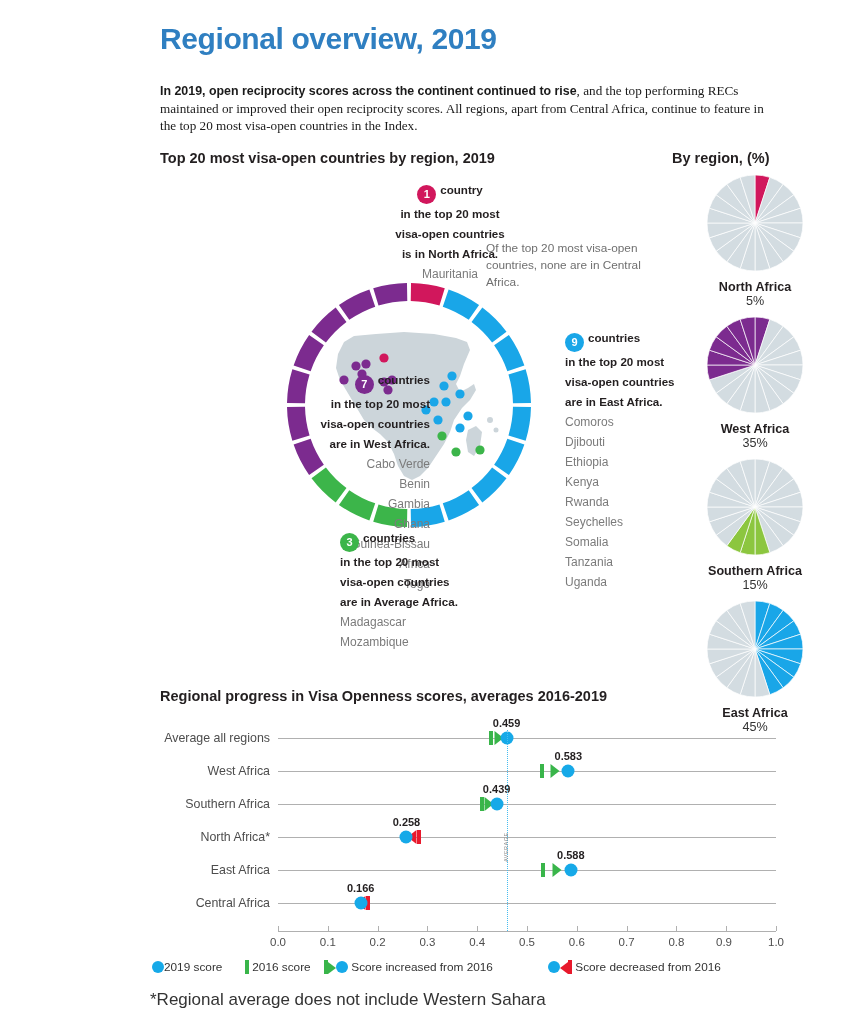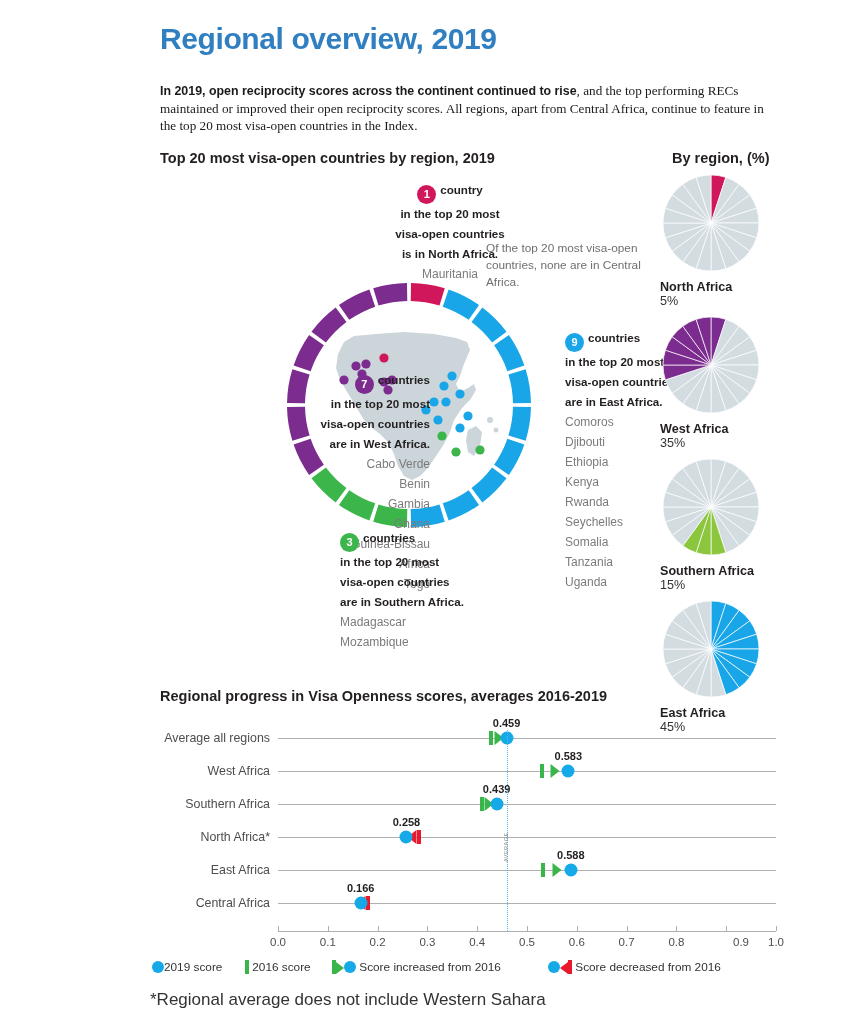--- a/index.html
+++ b/index.html
@@ -55,21 +55,21 @@
 
   #callout-north { left:180px; top:10px; width:240px; text-align:center; }
   #callout-west  { left:30px;  top:200px; width:250px; text-align:right; }
   #callout-south { left:190px; top:358px; width:260px; text-align:left; }
   #callout-east  { left:376px; top:158px; width:200px; text-align:left;margin-left:39px; }
   #note-central  { left:336px; top:70px; width:180px; color:#6f6f6f;
                    font-size:11.8px; line-height:17px; }
 
   
   #pies { position:absolute; left:660px; top:172px; width:190px; }
-  .pie-item { width:190px; margin-bottom:6px; }
+  .pie-item { width:190px; text-align:center; margin-bottom:6px; }
   .pie-name { font-size:12.6px; font-weight:bold; margin-top:2px; }
   .pie-val  { font-size:12.6px; color:#333; margin-top:0px; }
 
   
   #plot { position:absolute; left:150px; top:708px; width:650px; height:250px; }
 
   .row-label {
     position:absolute; right:0; width:150px; text-align:right;
     font-size:12.4px; color:#4d4d4d; transform:translateY(-50%);
   }
@@ -236,21 +236,21 @@
         <div>Guinea-Bissau</div>
         <div>Africa</div>
         <div>Togo</div>
       </div>
   </div>
 
   <div class="callout" id="callout-south">
     <div><span class="badge south">3</span><span class="bold">countries</span></div>
     <div class="bold">in the top 20 most</div>
     <div class="bold">visa-open countries</div>
-    <div class="bold">are in Southern Africa.</div>
+    <div class="bold">are in Average Africa.</div>
     <div class="list">
         <div>Madagascar</div>
         <div>Mozambique</div>
       </div>
   </div>
 
   <div class="callout" id="callout-east">
     <div><span class="badge east">9</span><span class="bold">countries</span></div>
     <div class="bold">in the top 20 most</div>
     <div class="bold">visa-open countries</div>
@@ -417,33 +417,33 @@
       <div class="tick-lbl" style="left: 327.2px; top: 228px;">0.4</div>
       <div class="tick" style="left: 377px; top: 218px;"></div>
       <div class="tick-lbl" style="left: 377px; top: 228px;">0.5</div>
       <div class="tick" style="left: 426.8px; top: 218px;"></div>
       <div class="tick-lbl" style="left: 426.8px; top: 228px;">0.6</div>
       <div class="tick" style="left: 476.6px; top: 218px;"></div>
       <div class="tick-lbl" style="left: 476.6px; top: 228px;">0.7</div>
       <div class="tick" style="left: 526.4px; top: 218px;"></div>
       <div class="tick-lbl" style="left: 526.4px; top: 228px;">0.8</div>
       <div class="tick" style="left: 576.2px; top: 218px;"></div>
-      <div class="tick-lbl" style="left: 591px; top: 228px;">0.9</div>
+      <div class="tick-lbl" style="left: 574px; top: 228px;">0.9</div>
       <div class="tick" style="left: 626px; top: 218px;"></div>
       <div class="tick-lbl" style="left: 626px; top: 228px;">1.0</div>
     </div>
 
   <div id="legend">
     <div class="leg-item" style="left:2px; top:0px;">
       <span class="leg-dot"></span><span>2019 score</span>
     </div>
     <div class="leg-item" style="left:95px; top:0px;">
       <span class="leg-bar"></span>&nbsp;<span>2016 score</span>
     </div>
-    <div class="leg-item" style="left:182px; top:0px;text-align:center;">
+    <div class="leg-item" style="left:174px; top:0px;text-align:center;">
       <span class="leg-bar"></span><span class="leg-arrow-up"></span><span class="leg-dot"></span>&nbsp;<span>Score increased from 2016</span>
     </div>
     <div class="leg-item" style="left:398px; top:0px;">
       <span class="leg-dot"></span><span class="leg-arrow-down"></span><span class="leg-bar red"></span>&nbsp;<span>Score decreased from 2016</span>
     </div>
   </div>
 
   <div id="footnote">*Regional average does not include Western Sahara</div>
 </div>
 

